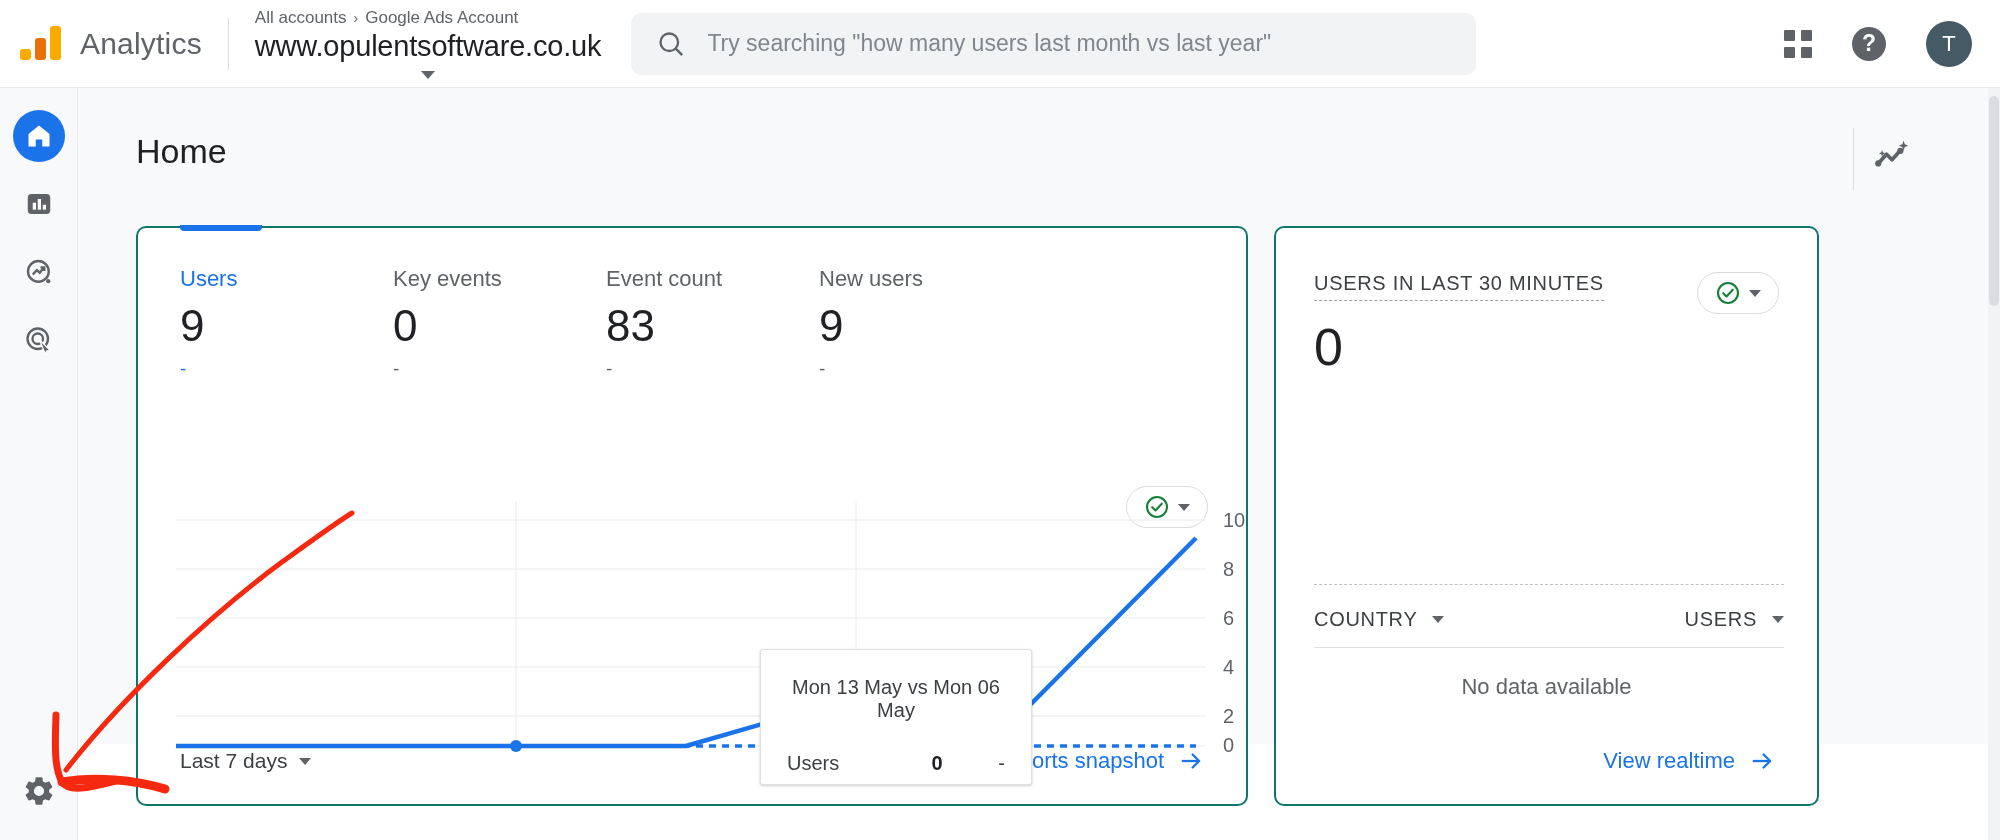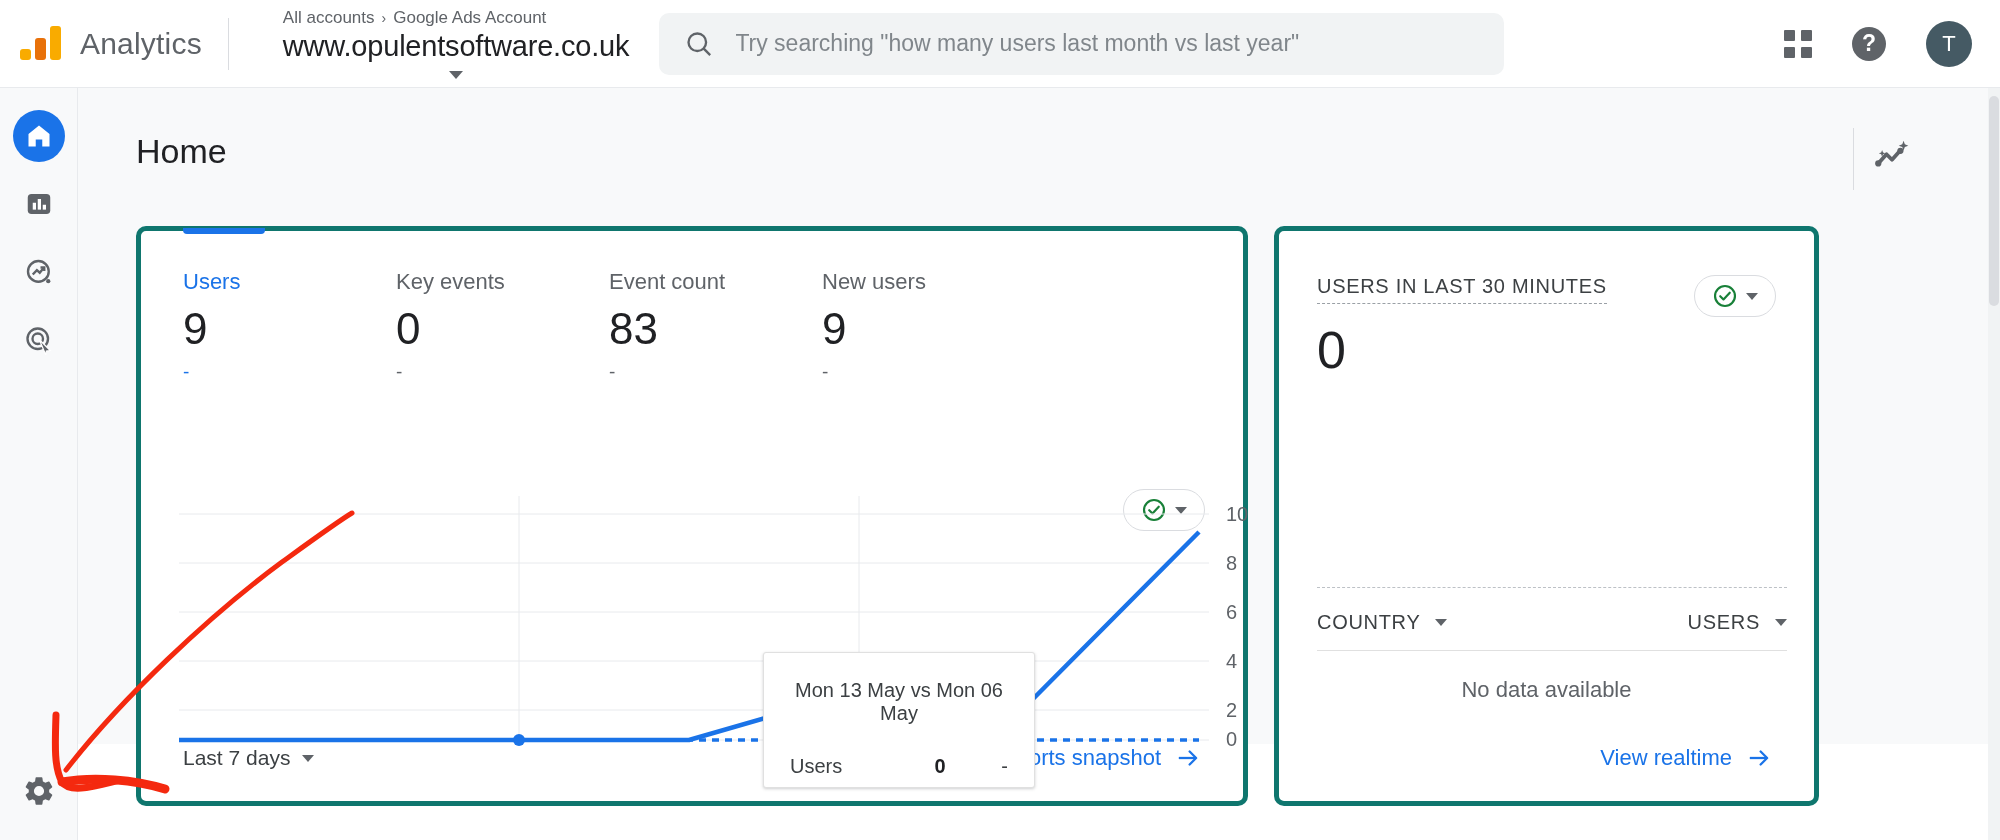--- a/index.html
+++ b/index.html
@@ -20,21 +20,21 @@
   .ga-logo { margin-left: 20px; width: 46px; height: 46px; position: relative; }
   .ga-logo i { position: absolute; bottom: 7px; border-radius: 3px; display: block; }
   .ga-bar1 { left: 0;  width: 11px; height: 11px; border-radius: 50%; background: #f9ab00; }
   .ga-bar2 { left: 15px; width: 11px; height: 22px; background: #e8710a; }
   .ga-bar3 { left: 30px; width: 11px; height: 34px; background: #f9ab00; }
   .brand {
     font-size: 30px; color: #5f6368; margin-left: 14px; letter-spacing: .2px;
     font-weight: 400;
   }
   .vdiv { width: 1px; height: 52px; background: #dadce0; margin: 0 26px; }
-  .acct-block { display: flex; flex-direction: column; justify-content: center; margin-left: 28px; }
+  .acct-block { display: flex; flex-direction: column; justify-content: center; }
   .breadcrumb { font-size: 17px; color: #5f6368; display: flex; align-items: center; gap: 7px; }
   .breadcrumb .chev { font-size: 14px; color: #5f6368; }
   .prop-row { display: flex; align-items: center; gap: 8px; margin-top: 2px; flex-direction: column; }
   .prop-name { font-size: 29px; color: #202124; font-weight: 400; letter-spacing: -.2px; }
   .caret-down {
     width: 0; height: 0; border-left: 7px solid transparent; border-right: 7px solid transparent;
     border-top: 8px solid #5f6368;
   }
   .search-wrap {
     margin-left: 30px; width: 845px; height: 62px; background: #f1f3f4;
@@ -80,21 +80,21 @@
   .content { position: absolute; left: 78px; top: 88px; width: 1900px; height: 752px; }
   .page-title { font-size: 34px; color: #202124; font-weight: 400; margin: 44px 0 0 58px; }
   .insights-btn {
     position: absolute; right: 55px; top: 38px; width: 62px; height: 62px;
     display: flex; align-items: center; justify-content: center; cursor: pointer;
   }
   .insights-sep { position: absolute; right: 124px; top: 40px; width: 1px; height: 62px; background: #dadce0; }
 
   .cards { position: absolute; left: 58px; top: 138px; display: flex; gap: 26px; }
   .card {
-    background: #fff; border: 5px solid #0f766e; border-radius: 10px;
+    background: #fff; border: 2px solid #0f766e; border-radius: 10px;
     position: relative;
   }
   .card-left { width: 1112px; height: 580px; }
   .card-right { width: 545px; height: 580px; }
 
   
   .tab-marker {
     position: absolute; top: -3px; left: 42px; width: 82px; height: 6px;
     background: #1a73e8; border-radius: 0 0 4px 4px;
   }
@@ -113,21 +113,21 @@
     display: flex; align-items: center; justify-content: center; gap: 8px; cursor: pointer;
     background: #fff;
   }
   .pill.top { top: 258px; }
   .pill-caret {
     width: 0; height: 0; border-left: 6px solid transparent; border-right: 6px solid transparent;
     border-top: 7px solid #5f6368;
   }
 
   
-  .chart-area { position: absolute; left: 0; top: 227px; width: 1112px; height: 290px; }
+  .chart-area { position: absolute; left: 0; top: 236px; width: 1112px; height: 290px; }
   .chart-svg { display: block; }
 
   .card-footer {
     position: absolute; bottom: 0; left: 0; width: 100%; height: 86px;
     display: flex; align-items: center; padding: 0 42px; gap: 12px;
   }
   .range-sel { display: flex; align-items: center; gap: 12px; font-size: 21px; color: #3c4043; cursor: pointer; }
   .footer-link {
     margin-left: auto; font-size: 22px; color: #1a73e8; display: flex; align-items: center; gap: 14px;
     cursor: pointer; font-weight: 500;

